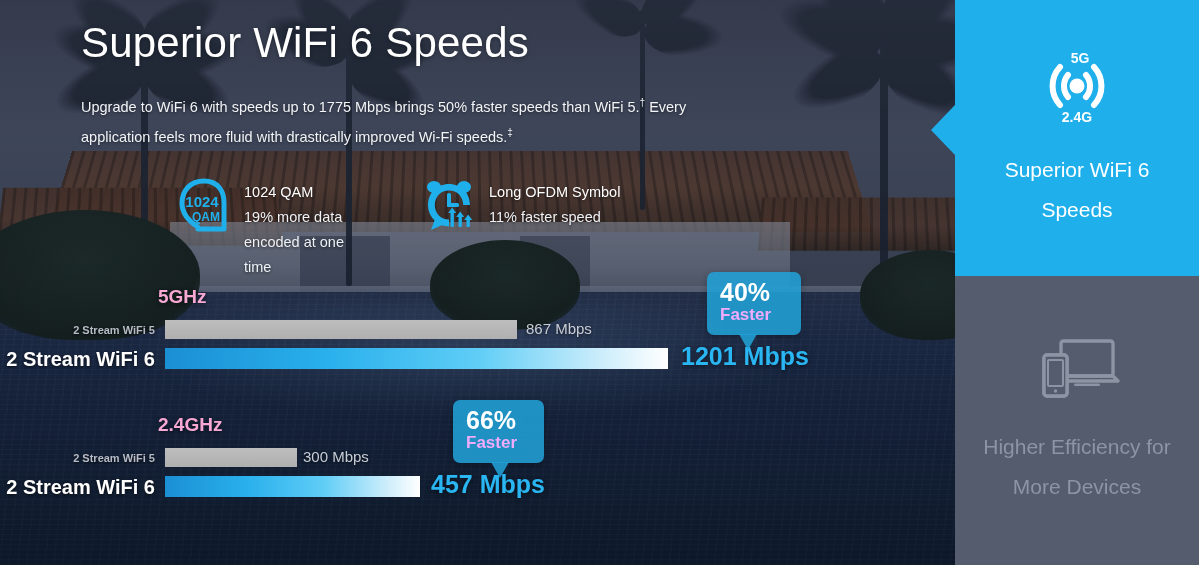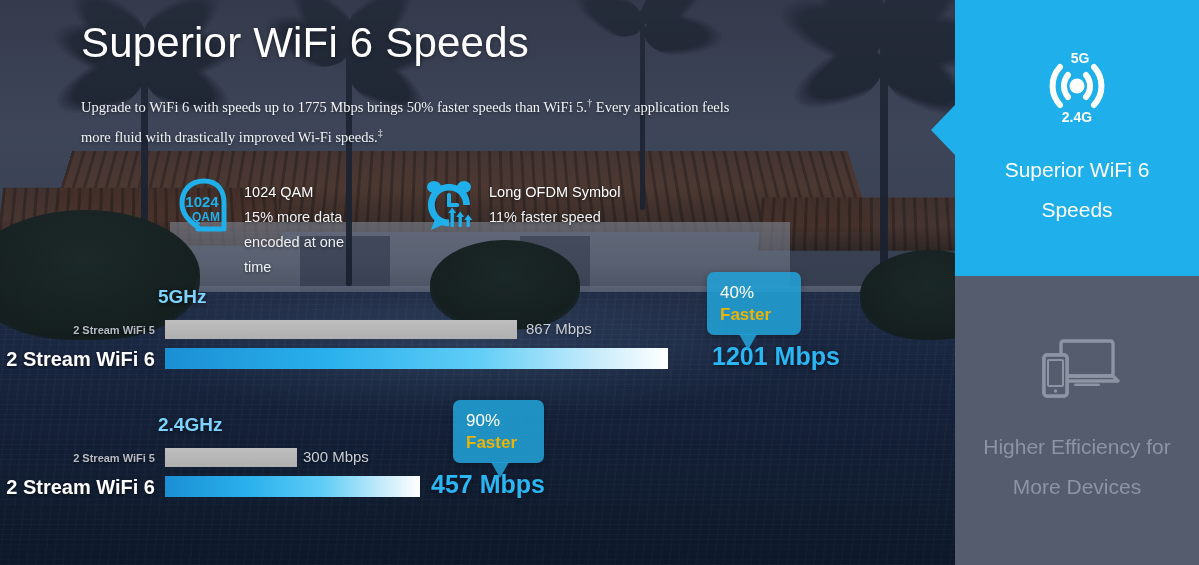--- a/index.html
+++ b/index.html
@@ -104,21 +104,20 @@
   .headline{
     position:absolute;left:81px;top:19px;
     font-size:42px;color:#ffffff;font-weight:400;letter-spacing:.2px;
     text-shadow:0 1px 4px rgba(0,0,0,.35);
     white-space:nowrap;
   }
   .subcopy{
     position:absolute;left:81px;top:90px;width:670px;
     font-size:14.5px;line-height:25px;color:#f2f4f7;
     text-shadow:0 1px 3px rgba(0,0,0,.5);
-    font-family:Liberation Serif, serif;
   }
   .subcopy sup{font-size:10px;vertical-align:super;}
 
   
   .features{position:absolute;left:176px;top:178px;width:600px;}
   .feature{position:absolute;top:0;display:flex;align-items:flex-start;}
   .feature.f1{left:0;}
   .feature.f2{left:245px;}
   .feat-ico{width:56px;height:56px;flex:0 0 56px;position:relative;}
   .feat-text{margin-left:12px;padding-top:2px;}
@@ -131,21 +130,21 @@
     text-shadow:0 1px 3px rgba(0,0,0,.55);
   }
   .feature.f2 .feat-desc{width:135px;}
 
   
   .group{position:absolute;left:0;width:955px;}
   .group.g5{top:286px;}
   .group.g24{top:414px;}
   .band{
     position:absolute;left:158px;top:0;
-    font-size:19px;font-weight:bold;color:#7dd3fc;
+    font-size:19px;font-weight:bold;color:#f9a8d4;
     text-shadow:0 1px 4px rgba(0,0,0,.55);
   }
   .row{position:absolute;left:0;height:24px;}
   .row.r5{top:32px;}
   .row.r6{top:62px;}
   .rowlabel{
     position:absolute;right:0;white-space:nowrap;
     text-shadow:0 1px 3px rgba(0,0,0,.65);
     font-weight:bold;
   }
@@ -180,24 +179,24 @@
 
   
   .callout{
     position:absolute;
     background:rgba(33,160,214,.88);
     border-radius:7px;
     padding:9px 13px 10px 13px;
     box-shadow:0 2px 6px rgba(0,0,0,.25);
   }
   .callout .pct{
-    font-size:17px;font-weight:normal;color:#ffffff;line-height:23px;
+    font-size:25px;font-weight:bold;color:#ffffff;line-height:23px;
   }
   .callout .fst{
-    font-size:17px;font-weight:bold;color:#eab308;line-height:21px;
+    font-size:17px;font-weight:bold;color:#f0abfc;line-height:21px;
   }
   .callout .tail{
     position:absolute;bottom:-15px;width:0;height:0;
     border-left:9px solid transparent;
     border-right:9px solid transparent;
     border-top:16px solid rgba(33,160,214,.88);
   }
 
   
   .sidebar{
@@ -295,21 +294,21 @@
       <div class="feature f1">
         <div class="feat-ico">
           <svg viewBox="0 0 56 56" width="56" height="56">
             <path d="M28 3 C14 3 6 13 6 25 C6 36 14 44 22 49 L22 51 L48 51 L48 25 C48 13 42 3 28 3 Z" fill="none" stroke="#1fb0ec" stroke-width="5" stroke-linejoin="round"></path>
             <text x="26" y="29" font-family="Liberation Sans, sans-serif" font-size="15" font-weight="bold" fill="#1fb0ec" text-anchor="middle">1024</text>
             <text x="30" y="43" font-family="Liberation Sans, sans-serif" font-size="12" font-weight="bold" fill="#1fb0ec" text-anchor="middle">QAM</text>
           </svg>
         </div>
         <div class="feat-text">
           <div class="feat-title">1024 QAM</div>
-          <div class="feat-desc">15% more data encoded at one time</div>
+          <div class="feat-desc">19% more data encoded at one time</div>
         </div>
       </div>
 
       <div class="feature f2">
         <div class="feat-ico">
           <svg viewBox="0 0 56 56" width="56" height="56">
             <g fill="#1fb0ec">
               <ellipse cx="13" cy="9" rx="7" ry="6"></ellipse>
               <ellipse cx="43" cy="9" rx="7" ry="6"></ellipse>
               <path d="M28 6 C16 6 7 15 7 27 C7 33 9.5 38.5 13.5 42.3 L10 52 L20.5 47.3
@@ -341,21 +340,21 @@
 
       <div class="row r5">
         <div class="rowlabel">2 Stream WiFi 5</div>
         <div class="bar gray" style="width:352px;"></div>
         <div class="barval small" style="left:526px;">867 Mbps</div>
       </div>
 
       <div class="row r6">
         <div class="rowlabel">2 Stream WiFi 6</div>
         <div class="bar blue" style="width:503px;"></div>
-        <div class="barval big" style="left:712px;">1201 Mbps</div>
+        <div class="barval big" style="left:681px;">1201 Mbps</div>
       </div>
 
       <div class="callout" style="left:707px;top:-14px;width:68px;">
         <div class="pct">40%</div>
         <div class="fst">Faster</div>
         <div class="tail" style="left:32px;"></div>
       </div>
     </div>
 
     <div class="group g24">
@@ -367,21 +366,21 @@
         <div class="barval small" style="left:303px;">300 Mbps</div>
       </div>
 
       <div class="row r6">
         <div class="rowlabel">2 Stream WiFi 6</div>
         <div class="bar blue" style="width:255px;"></div>
         <div class="barval big" style="left:431px;">457 Mbps</div>
       </div>
 
       <div class="callout" style="left:453px;top:-14px;width:65px;">
-        <div class="pct">90%</div>
+        <div class="pct">66%</div>
         <div class="fst">Faster</div>
         <div class="tail" style="left:38px;"></div>
       </div>
     </div>
   </div>
 
   <div class="sidebar">
 
     <div class="panel active">
       <div class="pointer"></div>

